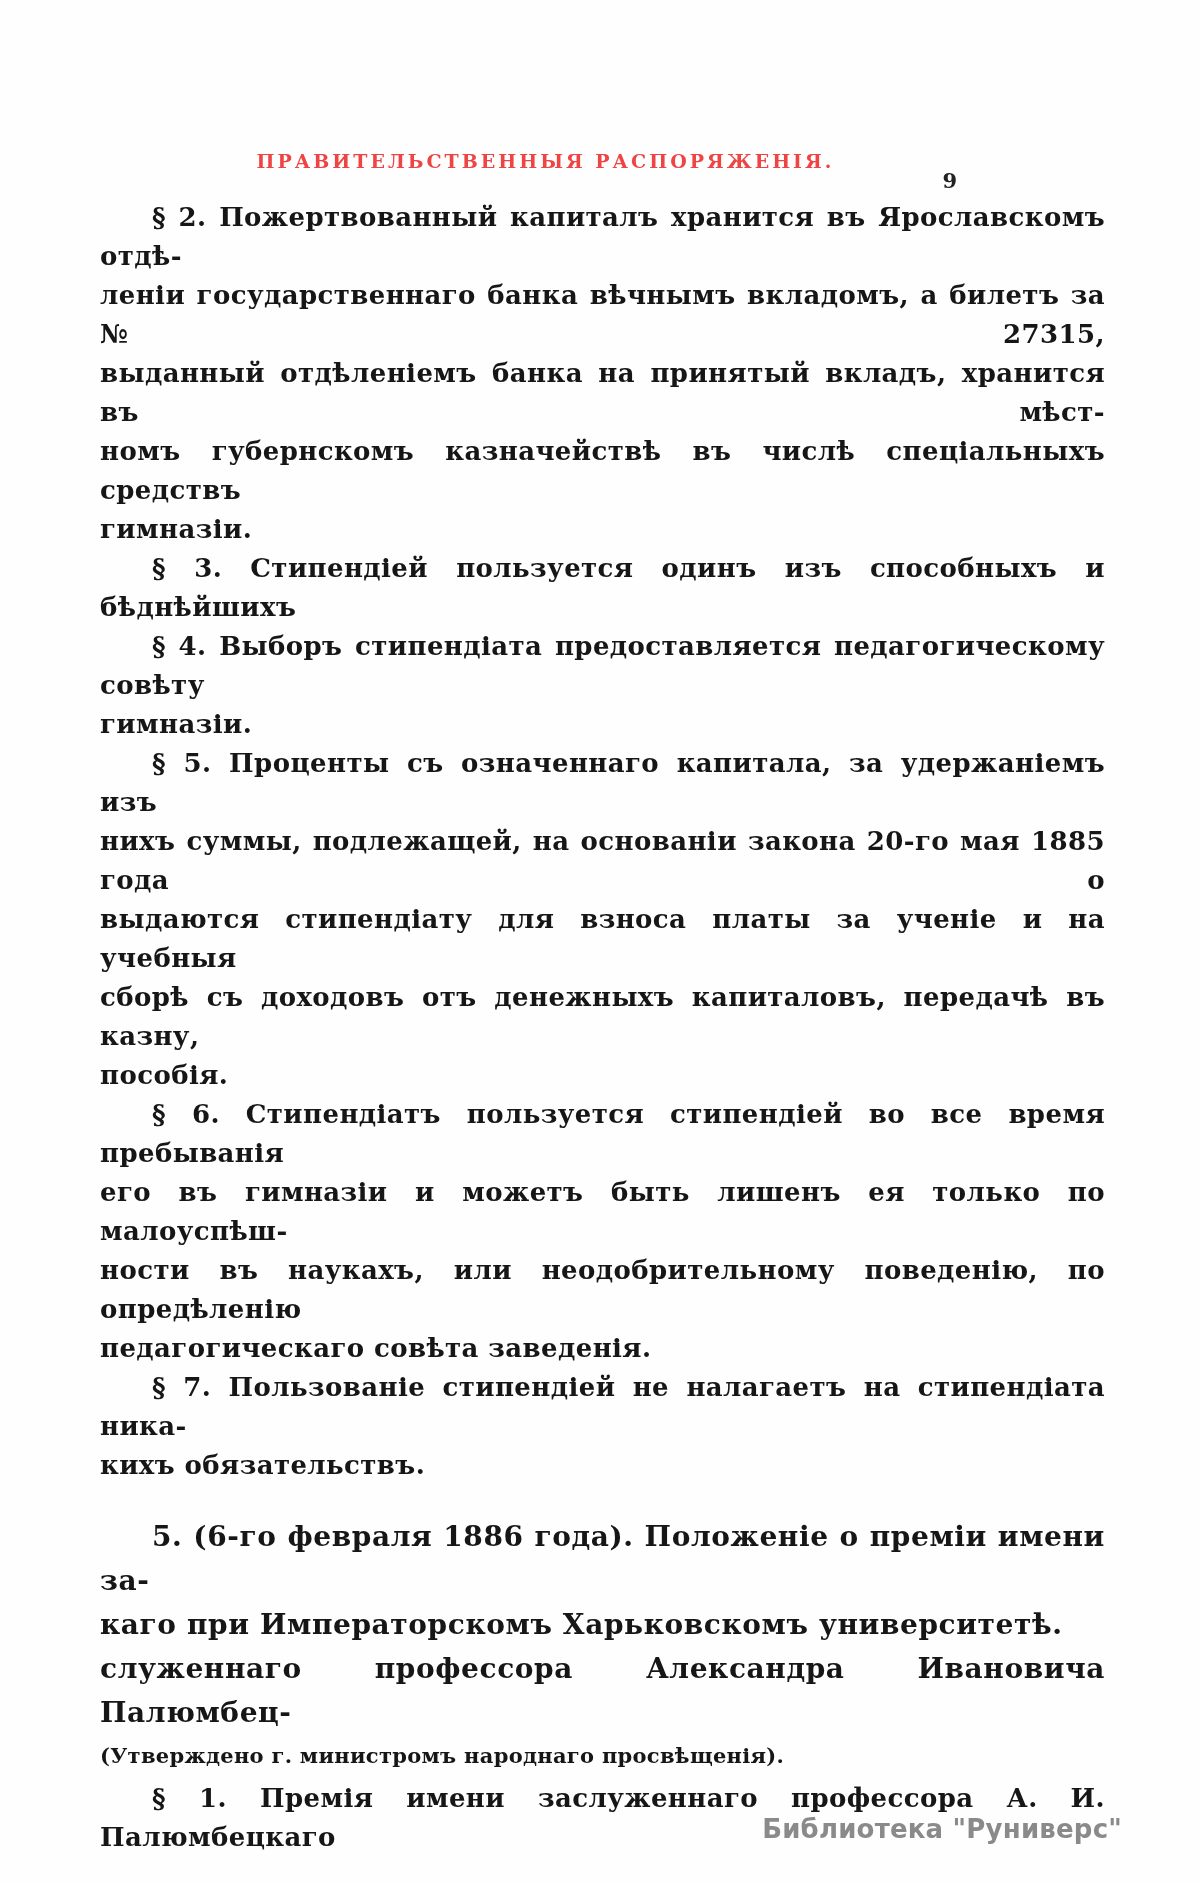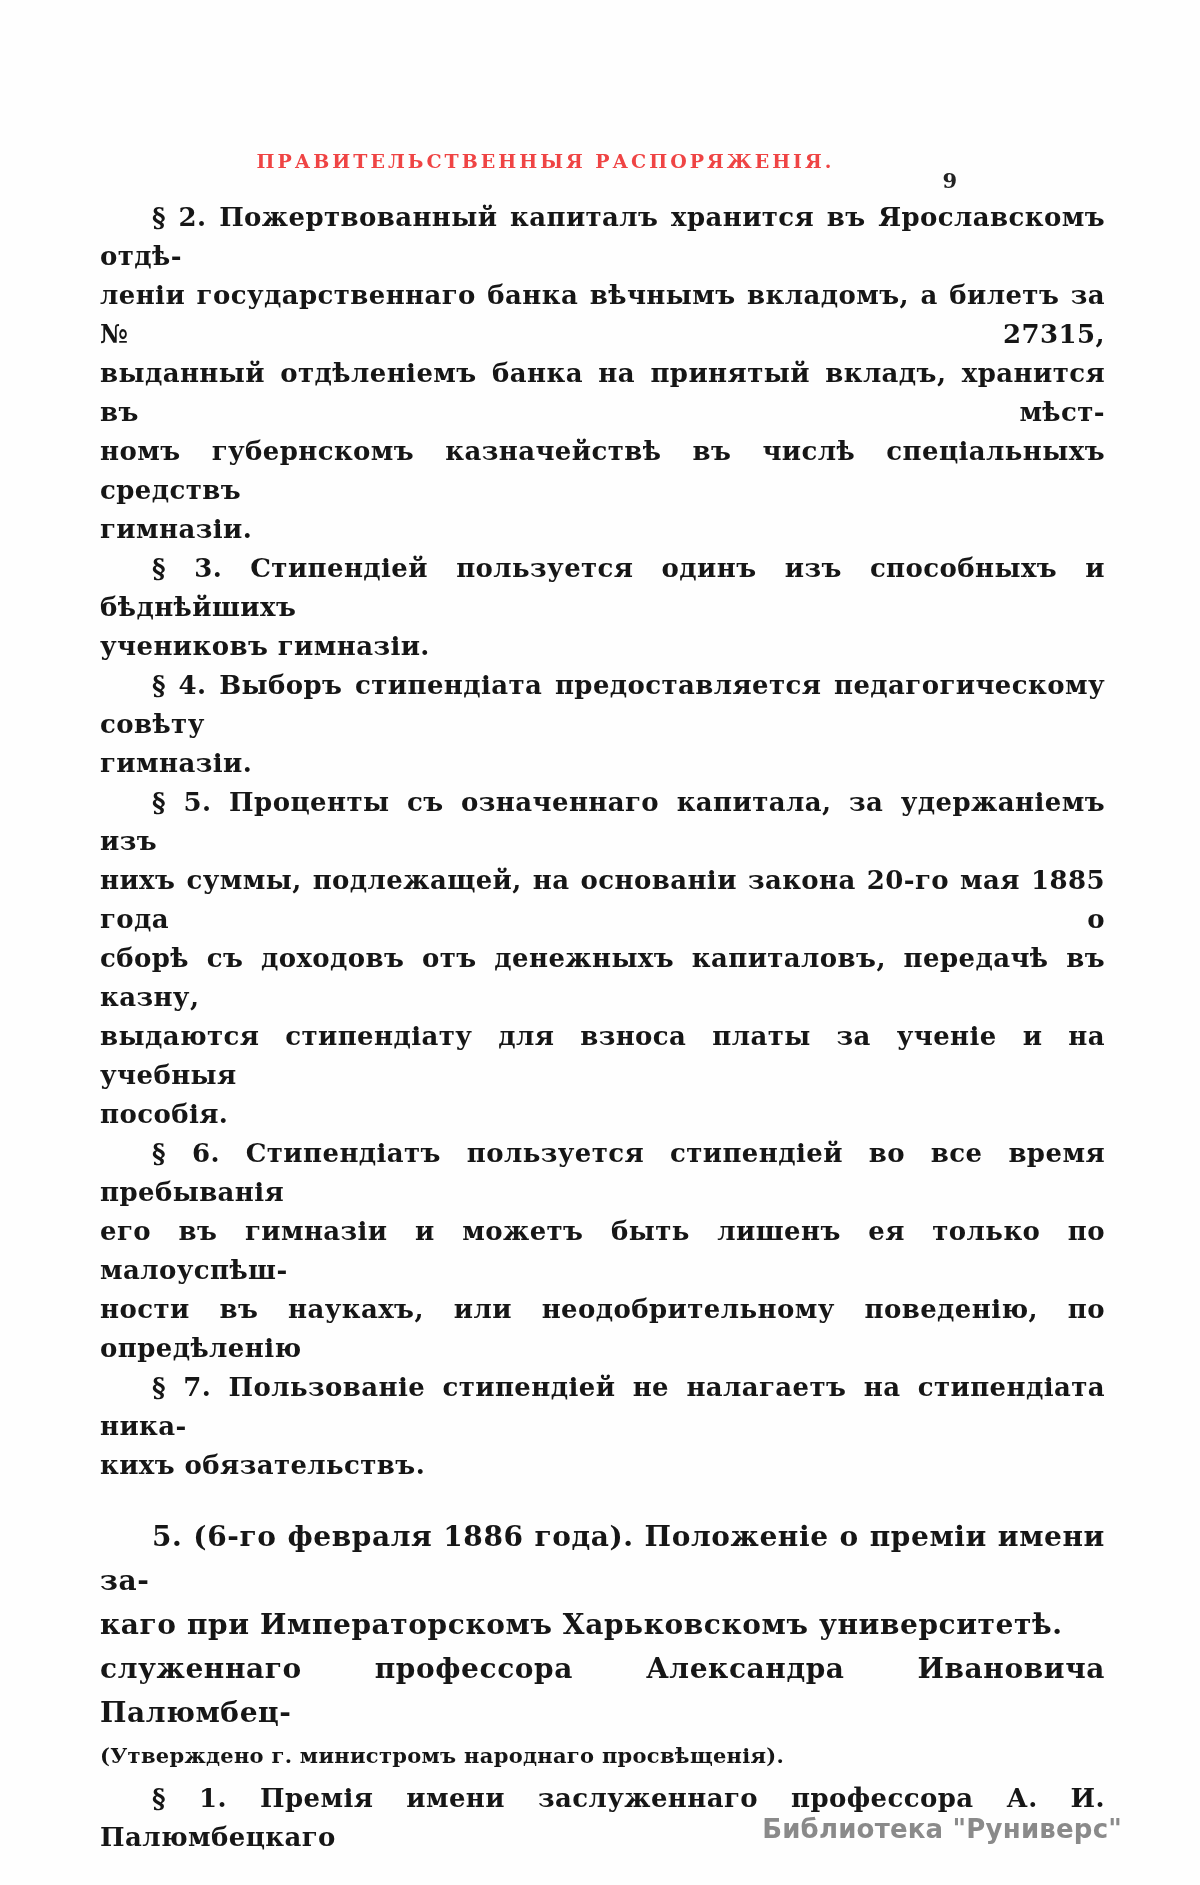--- a/index.html
+++ b/index.html
@@ -101,37 +101,37 @@
 
   <div class="para body">
         <div class="line indent">§ 2. Пожертвованный капиталъ хранится въ Ярославскомъ отдѣ-</div>
         <div class="line">леніи государственнаго банка вѣчнымъ вкладомъ, а билетъ за № 27315,</div>
         <div class="line">выданный отдѣленіемъ банка на принятый вкладъ, хранится въ мѣст-</div>
         <div class="line">номъ губернскомъ казначействѣ въ числѣ спеціальныхъ средствъ</div>
         <div class="line last">гимназіи.</div>
       </div>
       <div class="para body">
         <div class="line indent">§ 3. Стипендіей пользуется одинъ изъ способныхъ и бѣднѣйшихъ</div>
-        <div class="line last">учениковъ гимназіи.</div>
       </div>
       <div class="para body">
         <div class="line indent">§ 4. Выборъ стипендіата предоставляется педагогическому совѣту</div>
         <div class="line last">гимназіи.</div>
       </div>
       <div class="para body">
         <div class="line indent">§ 5. Проценты съ означеннаго капитала, за удержаніемъ изъ</div>
         <div class="line">нихъ суммы, подлежащей, на основаніи закона 20-го мая 1885 года о</div>
+        <div class="line">выдаются стипендіату для взноса платы за ученіе и на учебныя</div>
         <div class="line">сборѣ съ доходовъ отъ денежныхъ капиталовъ, передачѣ въ казну,</div>
-        <div class="line">выдаются стипендіату для взноса платы за ученіе и на учебныя</div>
         <div class="line last">пособія.</div>
       </div>
       <div class="para body">
         <div class="line indent">§ 6. Стипендіатъ пользуется стипендіей во все время пребыванія</div>
         <div class="line">его въ гимназіи и можетъ быть лишенъ ея только по малоуспѣш-</div>
         <div class="line">ности въ наукахъ, или неодобрительному поведенію, по опредѣленію</div>
+        <div class="line last">педагогическаго совѣта заведенія.</div>
       </div>
       <div class="para body">
         <div class="line indent">§ 7. Пользованіе стипендіей не налагаетъ на стипендіата ника-</div>
         <div class="line last">кихъ обязательствъ.</div>
       </div>
       <div class="para heading">
         <div class="line indent">5. (6-го февраля 1886 года). Положеніе о преміи имени за-</div>
         <div class="line last">каго при Императорскомъ Харьковскомъ университетѣ.</div>
         <div class="line">служеннаго профессора Александра Ивановича Палюмбец-</div>
       </div>

